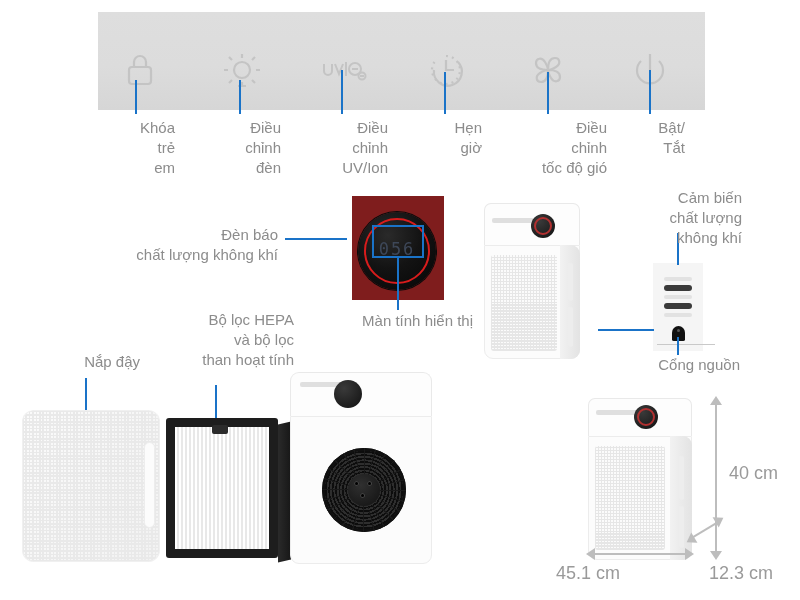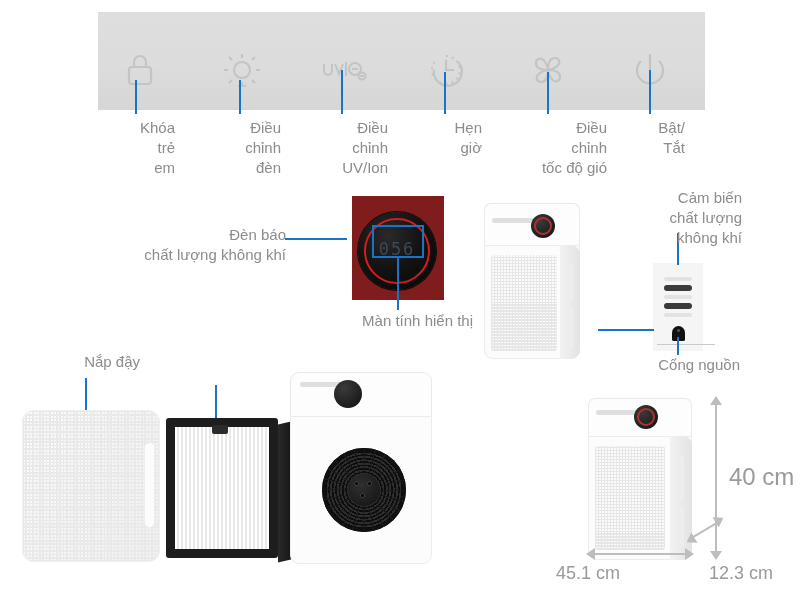--- a/index.html
+++ b/index.html
@@ -237,21 +237,21 @@
   <div class="lbl" style="left:615px; top:118px; width:70px;  font-size:15px;">Bật/<br>Tắt</div>
 
   <div class="disp-box">
     <div class="disp-ring">
       <div class="disp-digits">056</div>
     </div>
   </div>
   <div class="disp-callout"></div>
 
   <div class="hline" style="left:285px; top:238px; width:62px;"></div>
-  <div class="lbl" style="left:130px; top:225px; width:156px; font-size:15px; text-align:right;">Đèn báo<br>chất lượng không khí</div>
+  <div class="lbl" style="left:122px; top:225px; width:156px; font-size:15px; text-align:right;">Đèn báo<br>chất lượng không khí</div>
 
   <div class="vline" style="left:397px; top:258px; height:52px;"></div>
   <div class="lbl" style="left:323px; top:311px; width:150px; font-size:15px;">Màn tính hiển thị</div>
 
   <div class="unit" style="left:484px; top:203px; width:96px; height:156px;">
     <div class="u-top" style="height:42px;"></div>
     <div class="u-logo" style="left:8px; top:15px;"></div>
     <div class="u-knob red" style="left:47px; top:11px; width:24px; height:24px;"></div>
     <div class="u-body" style="top:42px; height:114px;"></div>
     <div class="u-grille" style="left:7px; top:52px; width:66px; height:96px;"></div>
@@ -273,20 +273,21 @@
   <div class="vline" style="left:677px; top:233px; height:32px;"></div>
   <div class="lbl" style="left:612px; top:188px; width:130px; font-size:15px;">Cảm biến<br>chất lượng<br>không khí</div>
 
   <div class="hline" style="left:598px; top:329px; width:56px;"></div>
   <div class="vline" style="left:677px; top:337px; height:18px;"></div>
   <div class="lbl" style="left:620px; top:355px; width:120px; font-size:15px;">Cổng nguồn</div>
 
   <div class="lbl" style="left:30px; top:352px; width:110px; font-size:15px;">Nắp đậy</div>
   <div class="vline" style="left:85px; top:378px; height:38px;"></div>
 
+  <div class="lbl" style="left:150px; top:310px; width:144px; font-size:15px;">Bộ lọc HEPA<br>và bộ lọc<br>than hoạt tính</div>
   <div class="vline" style="left:215px; top:385px; height:62px;"></div>
 
   <div class="cover">
     <div class="cover-handle"></div>
   </div>
 
   <div class="hepa">
     <div class="hepa-media"></div>
     <div class="hepa-tab"></div>
     <div class="hepa-side"></div>
@@ -313,21 +314,21 @@
     <div class="u-body" style="top:38px; height:124px;"></div>
     <div class="u-grille" style="left:7px; top:48px; width:70px; height:104px;"></div>
     <div class="u-side" style="width:22px; top:38px;"></div>
     <div class="u-slot" style="right:8px; top:58px; height:44px;"></div>
     <div class="u-slot" style="right:8px; top:108px; height:42px;"></div>
   </div>
 
   <div class="dim-line" style="left:715px; top:400px; width:1.5px; height:156px;"></div>
   <div class="arw" style="left:710px; top:396px; border-left:6px solid transparent; border-right:6px solid transparent; border-bottom:9px solid #bdbdbd;"></div>
   <div class="arw" style="left:710px; top:551px; border-left:6px solid transparent; border-right:6px solid transparent; border-top:9px solid #bdbdbd;"></div>
-  <div class="dim-text" style="left:729px; top:463px; font-size:24px;">40 cm</div>
+  <div class="dim-text" style="left:729px; top:463px; font-size:18px;">40 cm</div>
 
   <div class="dim-line" style="left:592px; top:553px; width:96px; height:1.5px;"></div>
   <div class="arw" style="left:586px; top:548px; border-top:6px solid transparent; border-bottom:6px solid transparent; border-right:9px solid #bdbdbd;"></div>
   <div class="arw" style="left:685px; top:548px; border-top:6px solid transparent; border-bottom:6px solid transparent; border-left:9px solid #bdbdbd;"></div>
   <div class="dim-text" style="left:556px; top:563px; font-size:18px;">45.1 cm</div>
 
   <div class="dim-line" style="left:690px; top:538px; width:34px; height:1.5px; transform:rotate(-31deg); transform-origin:left center;"></div>
   <div class="arw" style="left:686px; top:534px; border-top:6px solid transparent; border-bottom:6px solid transparent; border-right:9px solid #bdbdbd; transform:rotate(-31deg);"></div>
   <div class="arw" style="left:715px; top:514px; border-top:6px solid transparent; border-bottom:6px solid transparent; border-left:9px solid #bdbdbd; transform:rotate(-31deg);"></div>
   <div class="dim-text" style="left:709px; top:563px; font-size:18px;">12.3 cm</div>

